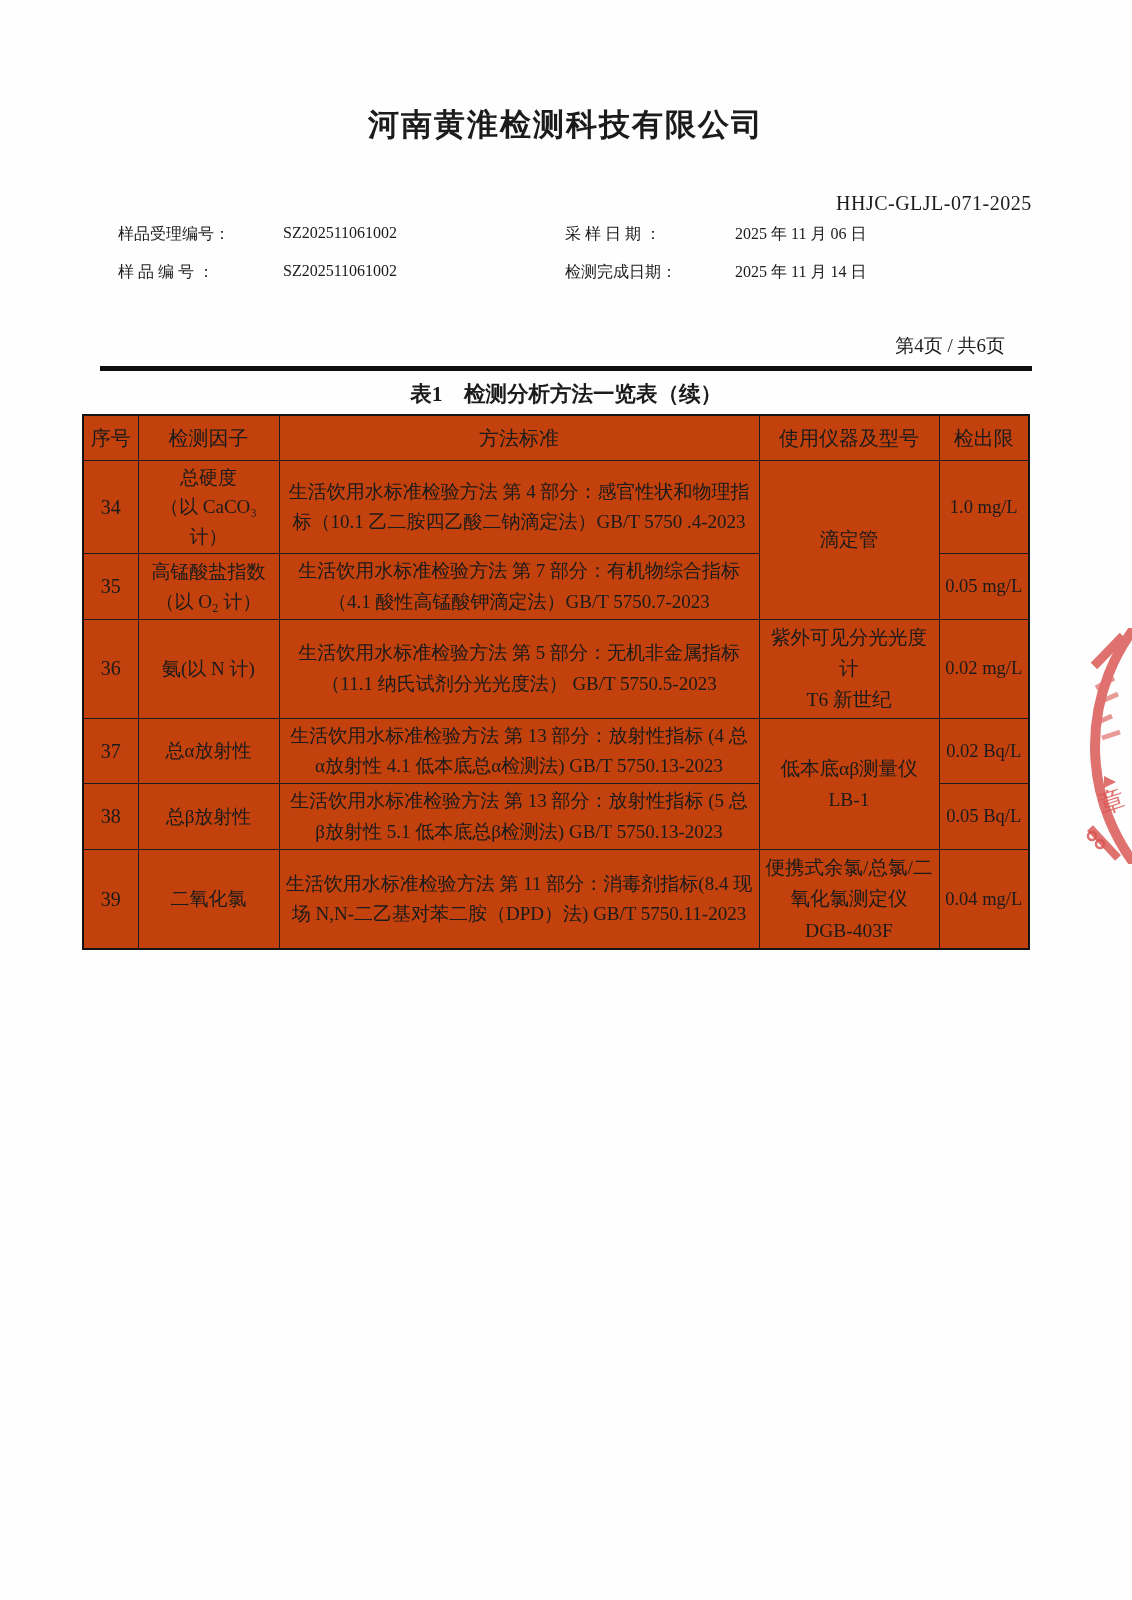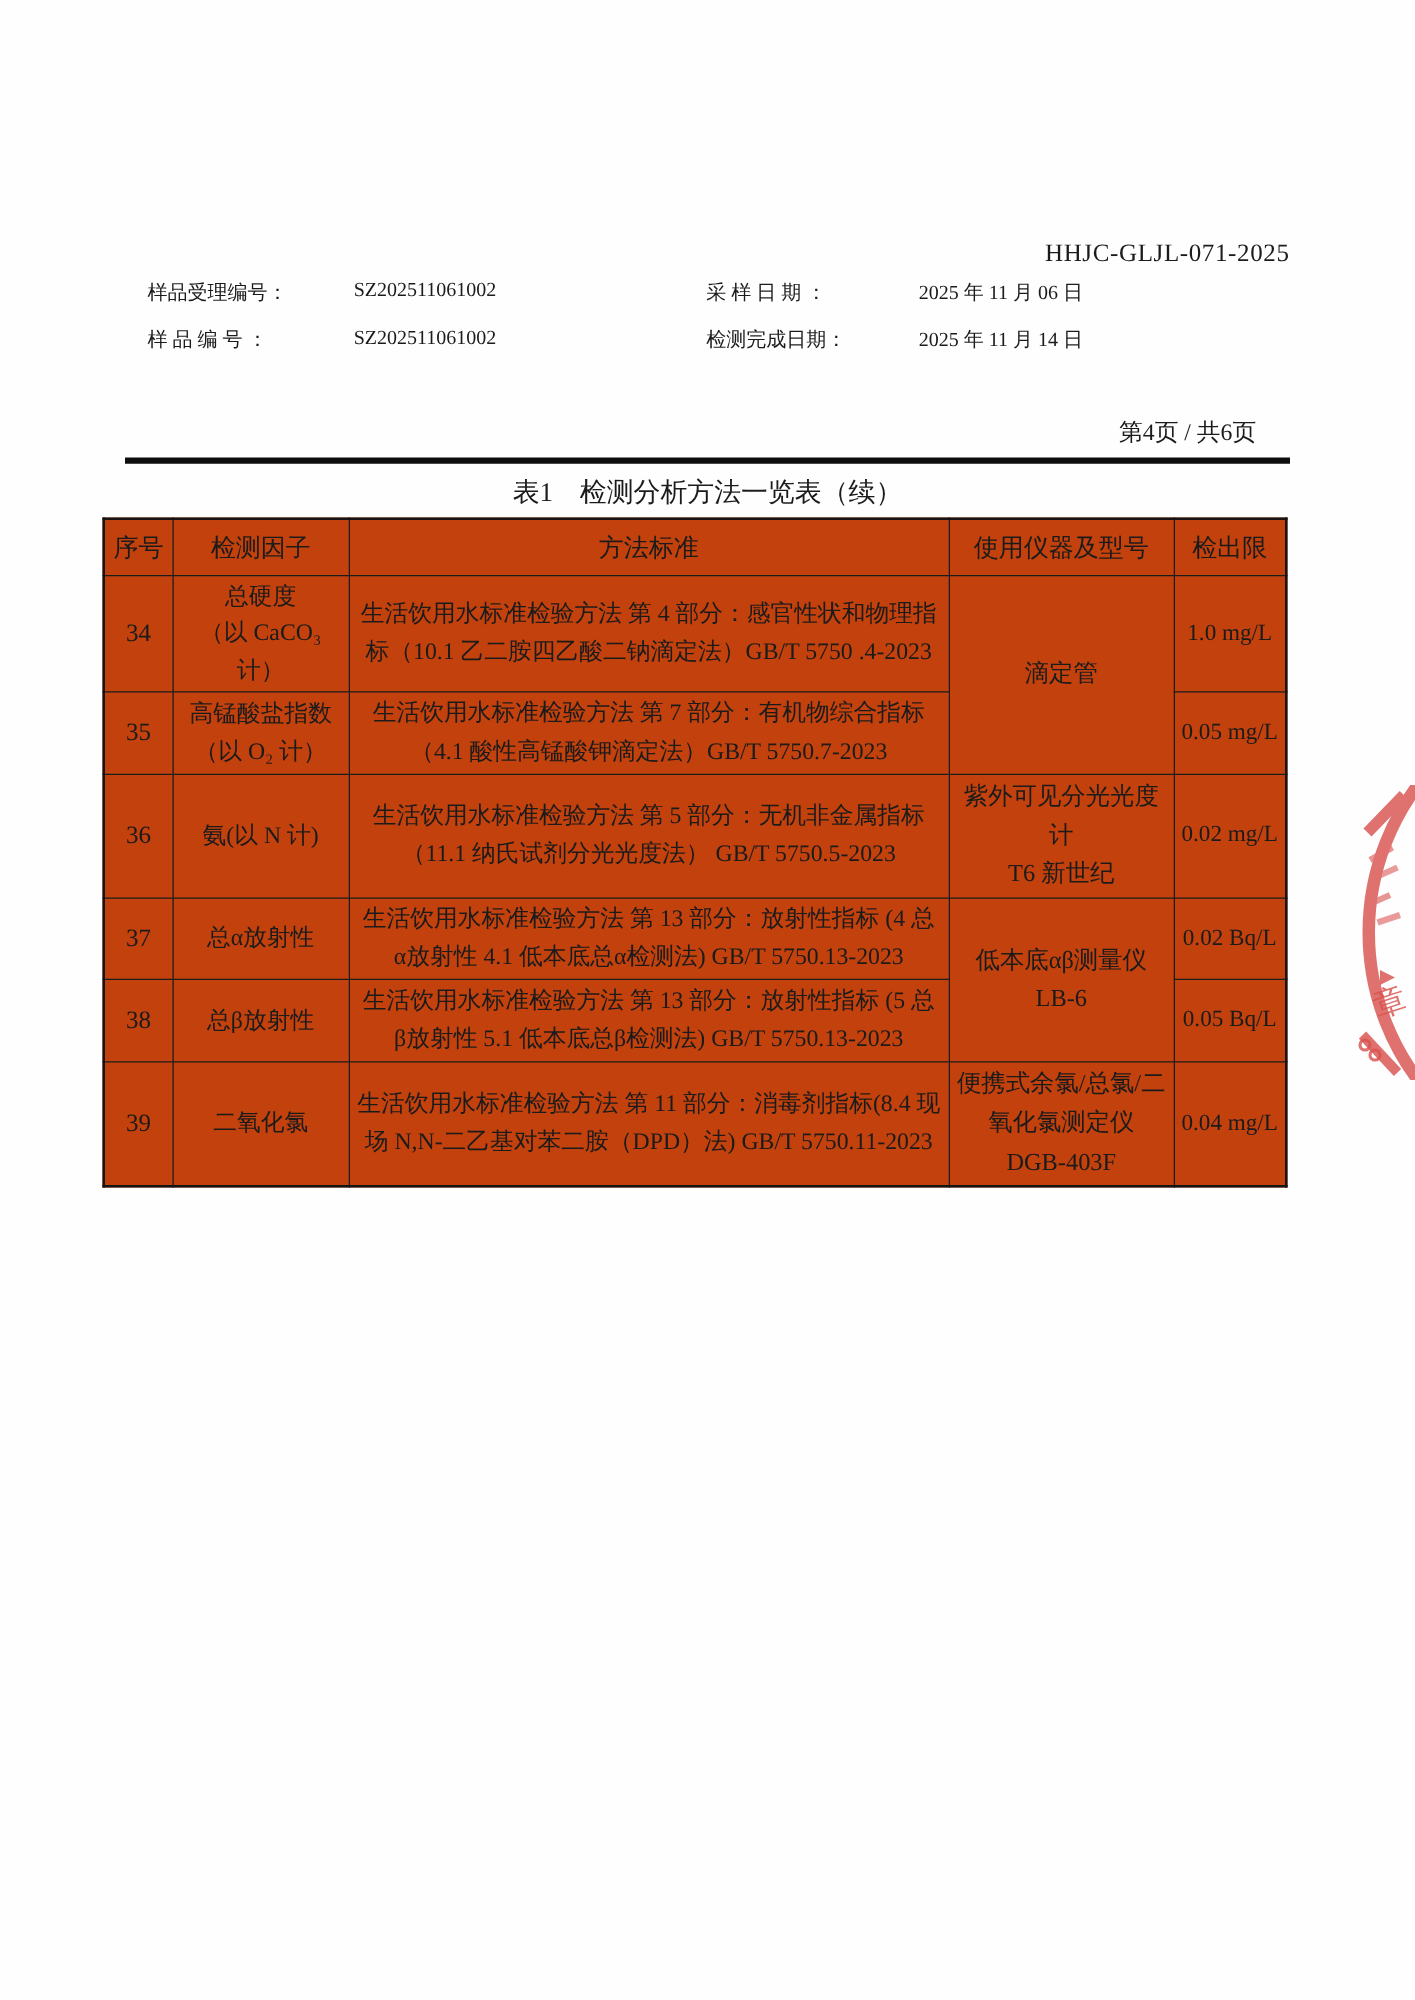--- a/index.html
+++ b/index.html
@@ -38,21 +38,21 @@
   .page-indicator{
     position:absolute;top:333px;right:127px;
     font-size:19px;
   }
   .rule{
     position:absolute;top:366px;left:100px;width:932px;height:5px;
     background:#0e0e0e;
   }
   .table-title{
     position:absolute;top:379px;left:0;width:100%;
-    text-align:center;font-size:21.5px;font-weight:400;
+    text-align:center;font-size:21.5px;font-weight:700;
   }
   table.methods{
     position:absolute;top:414px;left:82px;
     width:946px;border-collapse:collapse;table-layout:fixed;
     background:#c2410c;
   }
   table.methods col.c-no{width:55px;}
   table.methods col.c-factor{width:141px;}
   table.methods col.c-method{width:480px;}
   table.methods col.c-instr{width:180px;}
@@ -80,20 +80,21 @@
     position:absolute;top:628px;right:0;width:56px;height:236px;
     overflow:hidden;pointer-events:none;
   }
   .stamp svg{display:block;}
 </style>
 </head>
 <body>
 
 <div class="page">
 
+  <div class="company">河南黄淮检测科技有限公司</div>
   <div class="doc-code">HHJC-GLJL-071-2025</div>
 
   <div class="info-block">
     <div class="info-row">
       <span class="lab1">样品受理编号：</span>
       <span class="val1">SZ202511061002</span>
       <span class="lab2">采 样 日 期 ：</span>
       <span class="val2">2025 年 11 月 06 日</span>
     </div>
     <div class="info-row">
@@ -151,21 +152,21 @@
         <td class="instr">紫外可见分光光度计
 T6 新世纪</td>
         <td class="limit">0.02 mg/L</td>
       </tr>
       <tr class="r37">
         <td class="no">37</td>
         <td class="factor">总α放射性</td>
         <td class="method">生活饮用水标准检验方法 第 13 部分：放射性指标 (4 总
 α放射性 4.1 低本底总α检测法) GB/T 5750.13-2023</td>
         <td class="instr" rowspan="2">低本底αβ测量仪
-LB-6</td>
+LB-1</td>
         <td class="limit">0.02 Bq/L</td>
       </tr>
       <tr class="r38">
         <td class="no">38</td>
         <td class="factor">总β放射性</td>
         <td class="method">生活饮用水标准检验方法 第 13 部分：放射性指标 (5 总
 β放射性 5.1 低本底总β检测法) GB/T 5750.13-2023</td>
         <td class="limit">0.05 Bq/L</td>
       </tr>
       <tr class="r39">

